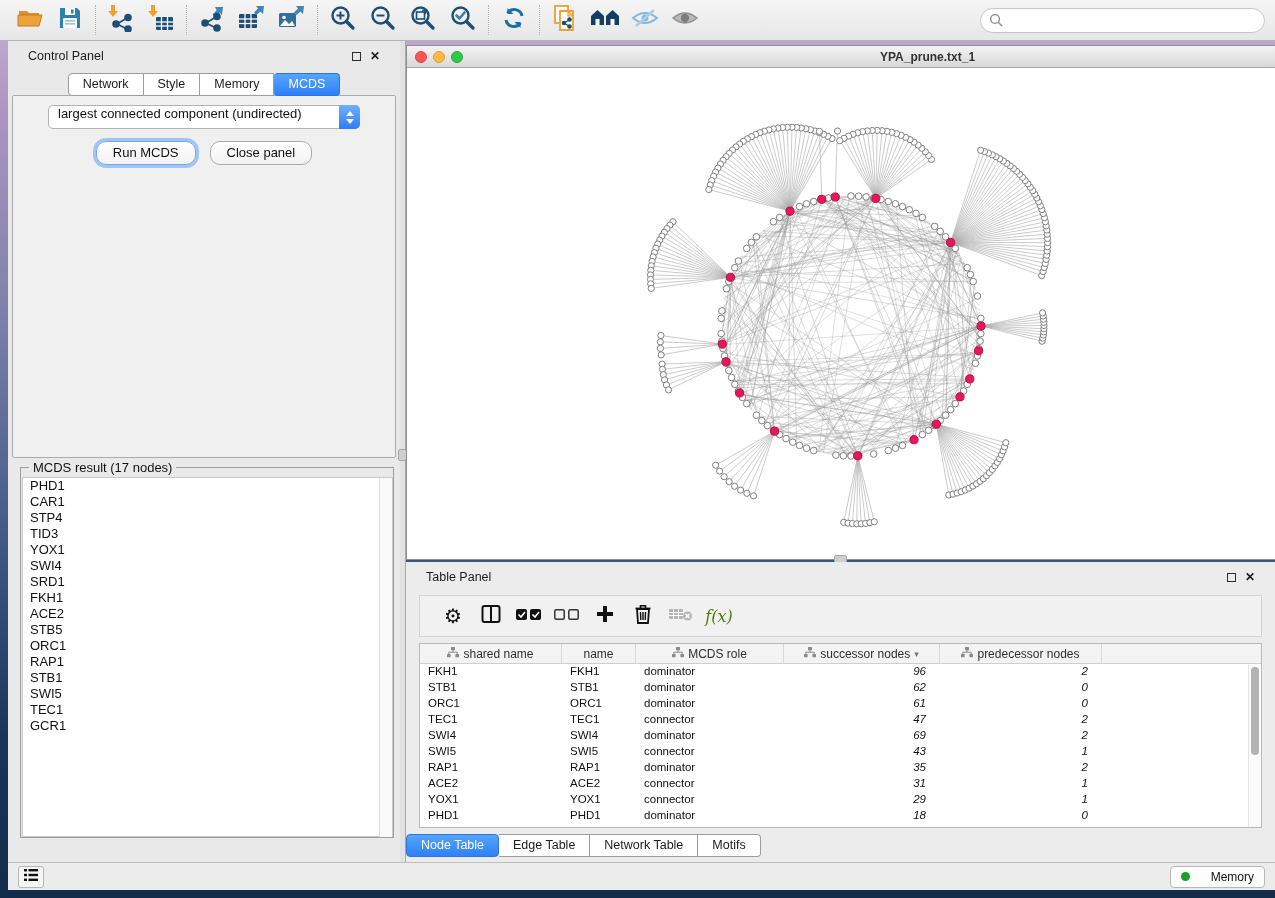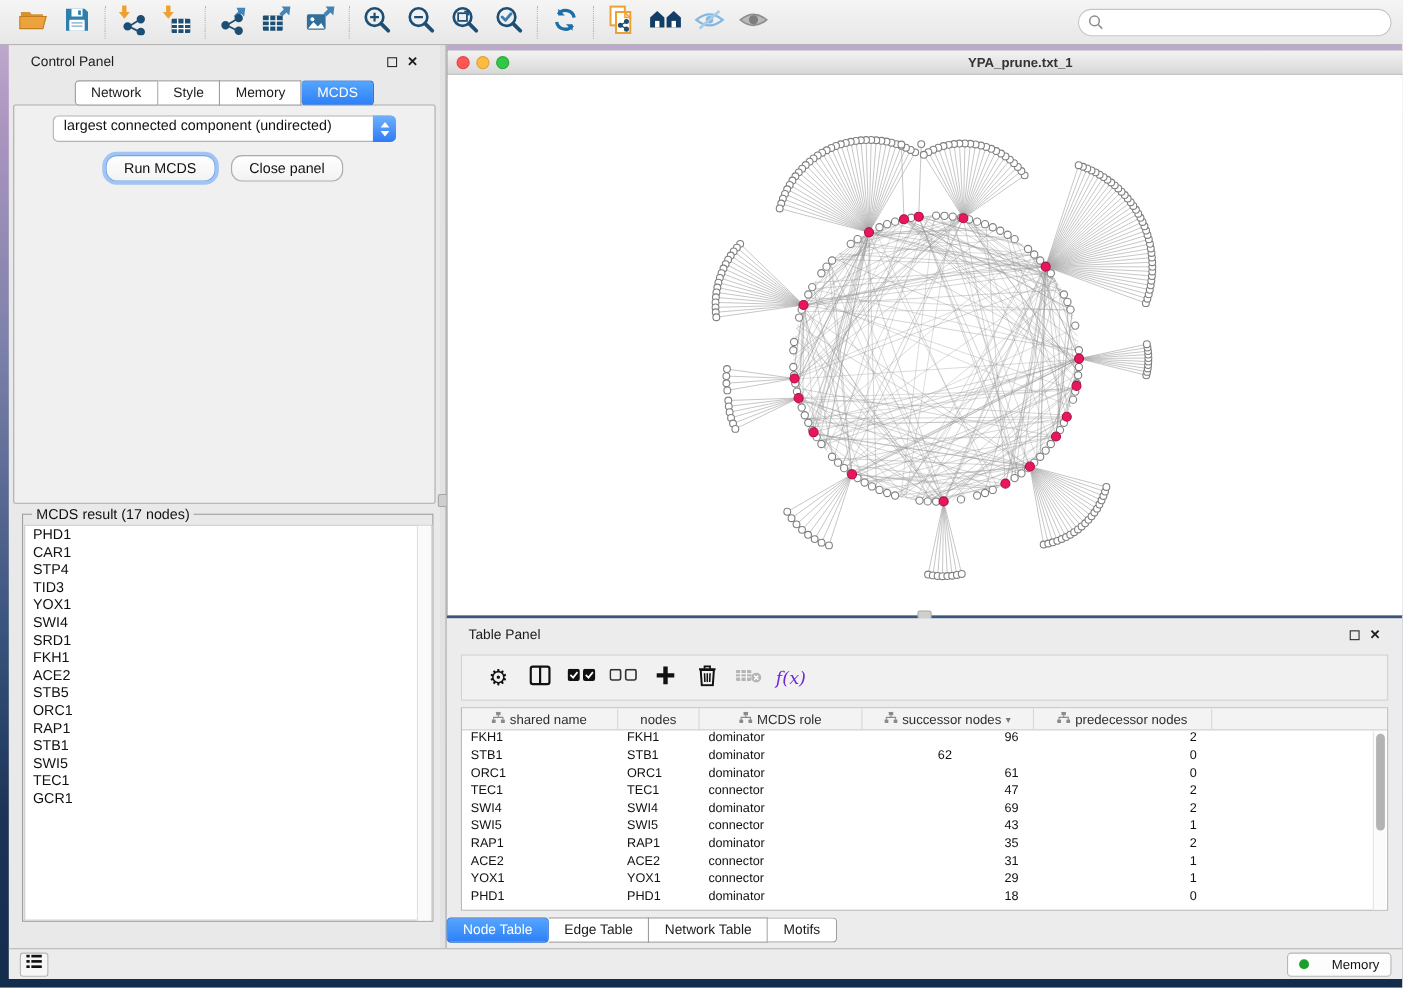--- a/index.html
+++ b/index.html
@@ -72,31 +72,31 @@
 
   
   .hknob { position:absolute; left:834px; top:555px; width:13px; height:8px; background:#cfcfcf; border:1px solid #aaa; border-radius:2px; }
 
   
   .table-panel { position:absolute; left:406px; top:562px; width:869px; height:300px; background:#ececec; }
   .tp-toolbar { position:absolute; left:13px; top:33px; width:843px; height:42px; background:#f1f1f1;
     border:1px solid #d2d2d2; display:flex; align-items:center; padding-left:14px; gap:0; }
   .tpbtn { width:38px; height:34px; display:flex; align-items:center; justify-content:center; cursor:default; }
   .gear-char { font-size:20px; color:#111; }
-  .fx-label { font-family:"DejaVu Serif", serif; font-style:italic; font-size:16px; color:#6d28d9; }
+  .fx-label { font-family:"DejaVu Serif", serif; font-style:italic; font-size:16px; color:#4d7c0f; }
   .tbl { position:absolute; left:13px; top:81px; width:843px; height:185px; background:#fff; border:1px solid #b9b9b9; }
   .tbl-head { display:flex; height:20px; background:#f3f3f3; border-bottom:1px solid #cfcfcf; }
   .th { display:flex; align-items:center; justify-content:center; gap:4px; font-size:12px; color:#2e2e2e;
     border-right:1px solid #d8d8d8; cursor:default; }
   .th:last-child { border-right:none; }
   .sort-ind { font-size:9px; color:#777; }
   .tbl-body { position:relative; }
   .tr { display:flex; height:16px; cursor:default; }
   .td { font-size:11.5px; color:#111; padding:1px 6px 0 8px; white-space:nowrap; overflow:hidden; }
-  .td.num { text-align:right; padding-right:14px; }
+  .td.num { text-align:right; padding-right:14px;font-style:italic; }
   .tbl-scroll { position:absolute; right:1px; top:21px; width:12px; height:162px; background:#fbfbfb; border-left:1px solid #e4e4e4; }
   .tbl-thumb { position:absolute; left:1.5px; top:2px; width:8px; height:88px; background:#b3b3b3; border-radius:4px; }
   .tp-tabs { position:absolute; left:0; top:272px; width:100%; display:flex; justify-content:flex-start; }
 
   
   .status-bar { position:absolute; left:8px; top:862px; width:1267px; height:28px; background:#ececec; border-top:1px solid #bdbdbd;
     display:flex; align-items:center; padding:0 10px; }
   .sb-left-btn { width:26px; height:22px; background:#f6f6f6; border:1px solid #b6b6b6; border-radius:3px;
     display:flex; align-items:center; justify-content:center; cursor:default; }
   .memory-btn { margin-left:auto; height:22px; background:#fdfdfd; border:1px solid #b6b6b6; border-radius:4px;
@@ -1121,21 +1121,21 @@
                 <g fill="#8a8a8a">
                   <rect x="4" y="0" width="4" height="3.2" rx="0.5"></rect>
                   <rect x="0" y="7" width="3.6" height="3.2" rx="0.5"></rect>
                   <rect x="8.4" y="7" width="3.6" height="3.2" rx="0.5"></rect>
                 </g>
                 <path d="M6 3.2v2M1.8 7V5.2h8.4V7" fill="none" stroke="#8a8a8a" stroke-width="1"></path>
               </svg></span>
             <span>shared name</span>
           </div>
           <div class="th" style="width: 74px;">
-            <span>nodes</span>
+            <span>name</span>
           </div>
           <div class="th" style="width: 148px;">
             <span><svg width="12" height="11" viewBox="0 0 12 11">
                 <g fill="#8a8a8a">
                   <rect x="4" y="0" width="4" height="3.2" rx="0.5"></rect>
                   <rect x="0" y="7" width="3.6" height="3.2" rx="0.5"></rect>
                   <rect x="8.4" y="7" width="3.6" height="3.2" rx="0.5"></rect>
                 </g>
                 <path d="M6 3.2v2M1.8 7V5.2h8.4V7" fill="none" stroke="#8a8a8a" stroke-width="1"></path>
               </svg></span>
@@ -1171,21 +1171,21 @@
             <div class="td" style="width: 142px;">FKH1</div>
             <div class="td" style="width: 74px;">FKH1</div>
             <div class="td" style="width: 148px;">dominator</div>
             <div class="td num" style="width: 156px;">96</div>
             <div class="td num" style="width: 162px;">2</div>
           </div>
           <div class="tr">
             <div class="td" style="width: 142px;">STB1</div>
             <div class="td" style="width: 74px;">STB1</div>
             <div class="td" style="width: 148px;">dominator</div>
-            <div class="td num" style="width: 156px; text-align: center;">62</div>
+            <div class="td num" style="width: 156px;">62</div>
             <div class="td num" style="width: 162px;">0</div>
           </div>
           <div class="tr">
             <div class="td" style="width: 142px;">ORC1</div>
             <div class="td" style="width: 74px;">ORC1</div>
             <div class="td" style="width: 148px;">dominator</div>
             <div class="td num" style="width: 156px;">61</div>
             <div class="td num" style="width: 162px;">0</div>
           </div>
           <div class="tr">

